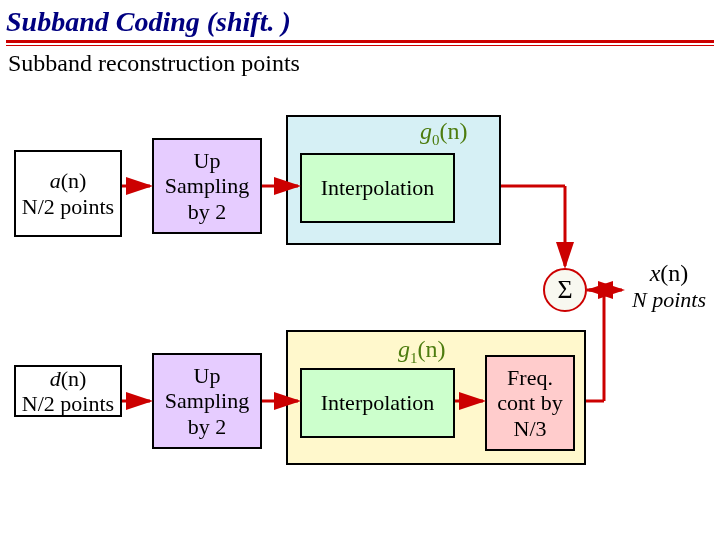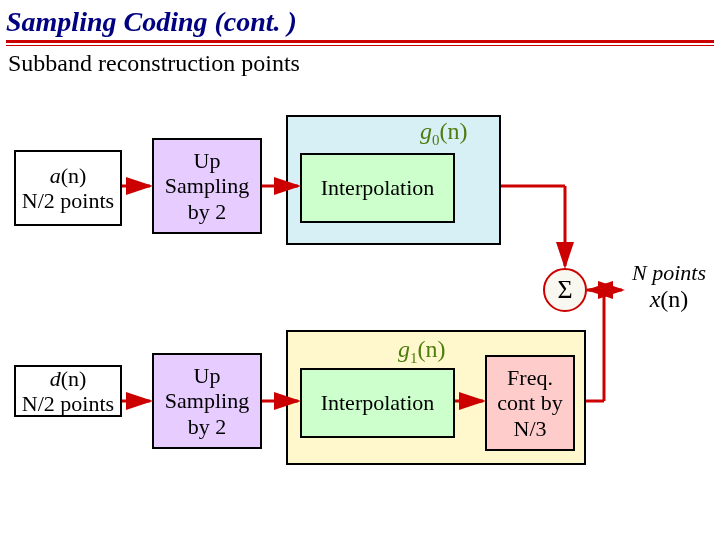--- a/index.html
+++ b/index.html
@@ -80,33 +80,33 @@
     left: 0; top: 0;
     width: 720px; height: 450px;
     pointer-events: none;
   }
   .sub { font-size: 15px; vertical-align: sub; }
   .it { font-style: italic; }
 </style>
 </head>
 <body>
 
-<div class="title">Sampling Coding (cont. )</div>
+<div class="title">Subband Coding (shift. )</div>
 <div class="underline-group">
   <div class="redline-thick"></div>
   <div class="redline-thin"></div>
 </div>
 <div class="subtitle">Subband reconstruction points</div>
 
 <div class="stage">
 
   <div class="group group-cyan" style="left:286px; top:25px; width:215px; height:130px;"></div>
   <div class="group group-yellow" style="left:286px; top:240px; width:300px; height:135px;"></div>
 
-  <div class="box" style="left:14px; top:60px; width:108px; height:76px;">
+  <div class="box" style="left:14px; top:60px; width:108px; height:87px;">
     <div>
       <span class="it">a</span><span>(n)</span>
     </div>
     <div>N/2 points</div>
   </div>
 
   <div class="box" style="left:14px; top:275px; width:108px; height:52px;">
     <div>
       <span class="it">d</span><span>(n)</span>
     </div>
@@ -144,24 +144,24 @@
 
   <div class="glabel" style="left:398px; top:246px;">
     <span class="it">g</span><span class="sub">1</span><span>(n)</span>
   </div>
 
   <div class="sum" style="left:543px; top:178px;">
     <span>Σ</span>
   </div>
 
   <div class="label" style="left:624px; top:170px; width:90px;">
-    <div style="font-style:italic; font-size:22px;">N points</div>
     <div>
       <span class="it">x</span><span>(n)</span>
     </div>
+    <div style="font-style:italic; font-size:22px;">N points</div>
   </div>
 
   <svg class="arrows">
     <defs>
       <marker id="arr" markerWidth="10" markerHeight="10" refX="8" refY="3" orient="auto">
         <path d="M0,0 L9,3 L0,6 Z" fill="#c00"></path>
       </marker>
     </defs>
 
     <line x1="122" y1="96" x2="150" y2="96" stroke="#c00" stroke-width="3" marker-end="url(#arr)"></line>

